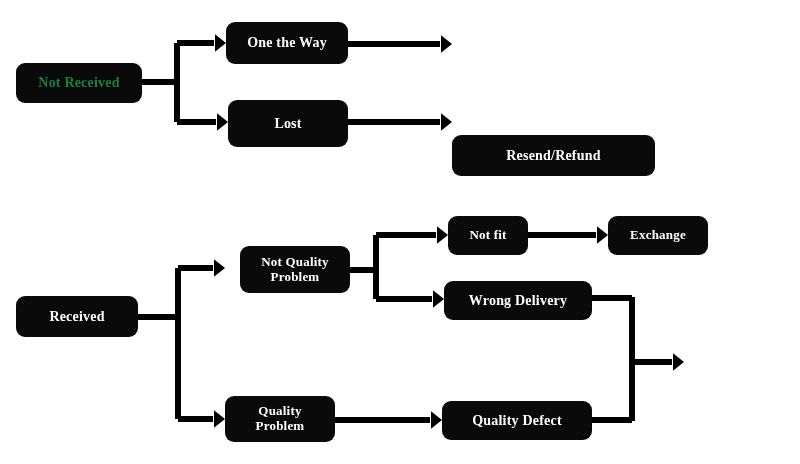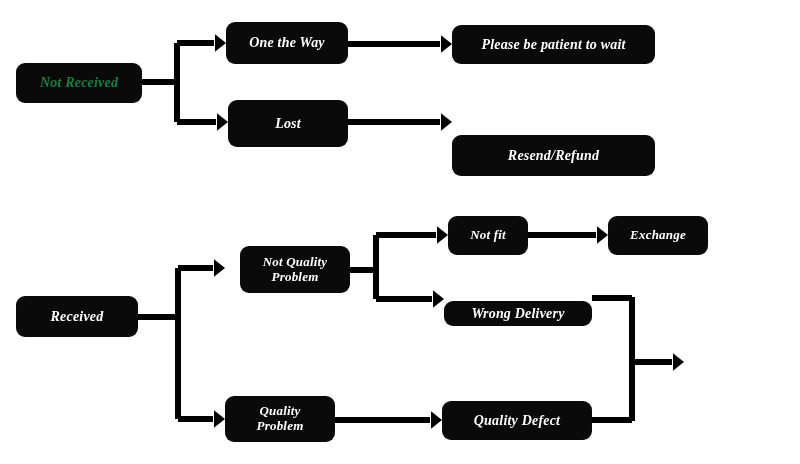--- a/index.html
+++ b/index.html
@@ -35,21 +35,20 @@
     align-items: center;
     justify-content: center;
     text-align: center;
     font-weight: bold;
     font-family: "Liberation Serif", "DejaVu Serif", serif;
     line-height: 1.12;
     letter-spacing: 0.2px;
     box-sizing: border-box;
     padding: 10px 6px;
     z-index: 2;
-    font-style: italic;
   }
   .node-label {
     display: block;
     white-space: pre-line;
   }
 </style>
 </head>
 <body>
 
 <div id="flowchart-canvas">
@@ -93,23 +92,20 @@
   </svg>
 
   <div class="node" id="node-not-received" style="left: 16px; top: 63px; width: 126px; height: 40px; font-size: 14px; background: rgb(10, 10, 10); color: #15803d;">
     <span class="node-label">Not Received</span>
   </div>
 
   <div class="node" id="node-one-the-way" style="left: 226px; top: 22px; width: 122px; height: 42px; font-size: 14px; background: rgb(10, 10, 10); color: rgb(255, 255, 255);">
     <span class="node-label">One the Way</span>
   </div>
 
-  <div class="node" id="node-please-wait" style="left: 452px; top: 25px; width: 203px; height: 39px; font-size: 14px; background: rgb(10, 10, 10); color: rgb(255, 255, 255);">
-    <span class="node-label">Please be patient to wait</span>
-  </div>
 
   <div class="node" id="node-lost" style="left: 228px; top: 100px; width: 120px; height: 47px; font-size: 14px; background: rgb(10, 10, 10); color: rgb(255, 255, 255);">
     <span class="node-label">Lost</span>
   </div>
 
   <div class="node" id="node-resend-refund" style="left: 452px; top: 103px; width: 203px; height: 41px; font-size: 14px; background: rgb(10, 10, 10); color: rgb(255, 255, 255); margin-top: 32px;">
     <span class="node-label">Resend/Refund</span>
   </div>
 
   <div class="node" id="node-received" style="left: 16px; top: 296px; width: 122px; height: 41px; font-size: 14px; background: rgb(10, 10, 10); color: rgb(255, 255, 255);">
@@ -127,21 +123,21 @@
   </div>
 
   <div class="node" id="node-not-fit" style="left: 448px; top: 216px; width: 80px; height: 39px; font-size: 13px; background: rgb(10, 10, 10); color: rgb(255, 255, 255);">
     <span class="node-label">Not fit</span>
   </div>
 
   <div class="node" id="node-exchange" style="left: 608px; top: 216px; width: 100px; height: 39px; font-size: 13px; background: rgb(10, 10, 10); color: rgb(255, 255, 255);">
     <span class="node-label">Exchange</span>
   </div>
 
-  <div class="node" id="node-wrong-delivery" style="left: 444px; top: 281px; width: 148px; height: 25px; font-size: 14px; background: rgb(10, 10, 10); color: rgb(255, 255, 255); margin-top: 20px;">
+  <div class="node" id="node-wrong-delivery" style="left: 444px; top: 281px; width: 148px; height: 39px; font-size: 14px; background: rgb(10, 10, 10); color: rgb(255, 255, 255);">
     <span class="node-label">Wrong Delivery</span>
   </div>
 
   <div class="node" id="node-quality-defect" style="left: 442px; top: 401px; width: 150px; height: 39px; font-size: 14px; background: rgb(10, 10, 10); color: rgb(255, 255, 255);">
     <span class="node-label">Quality Defect</span>
   </div>
 
 
 </div>
 

